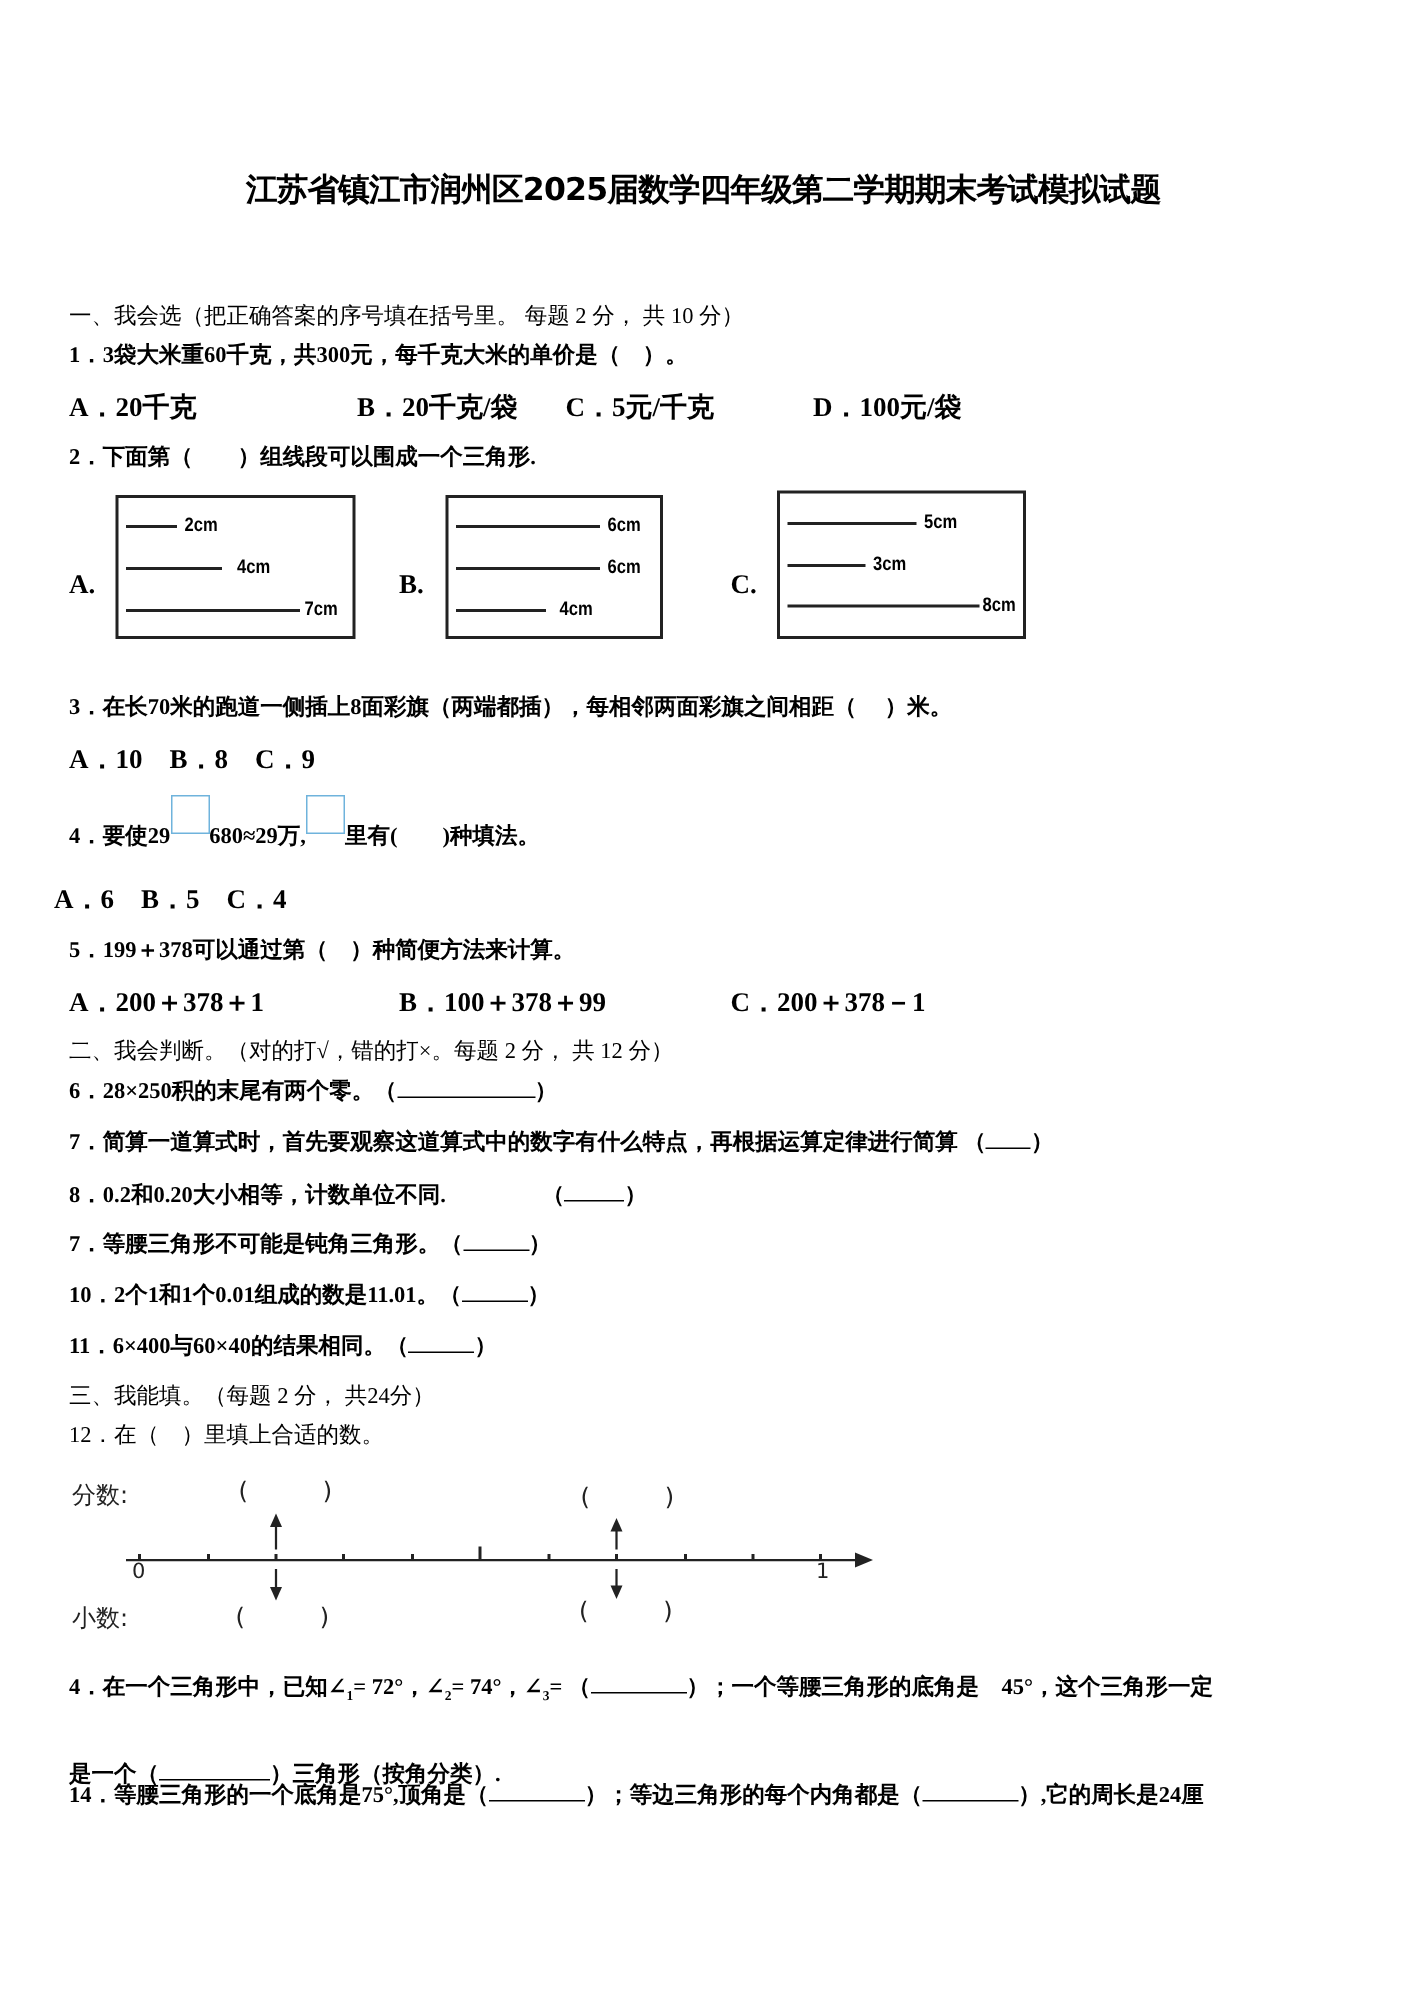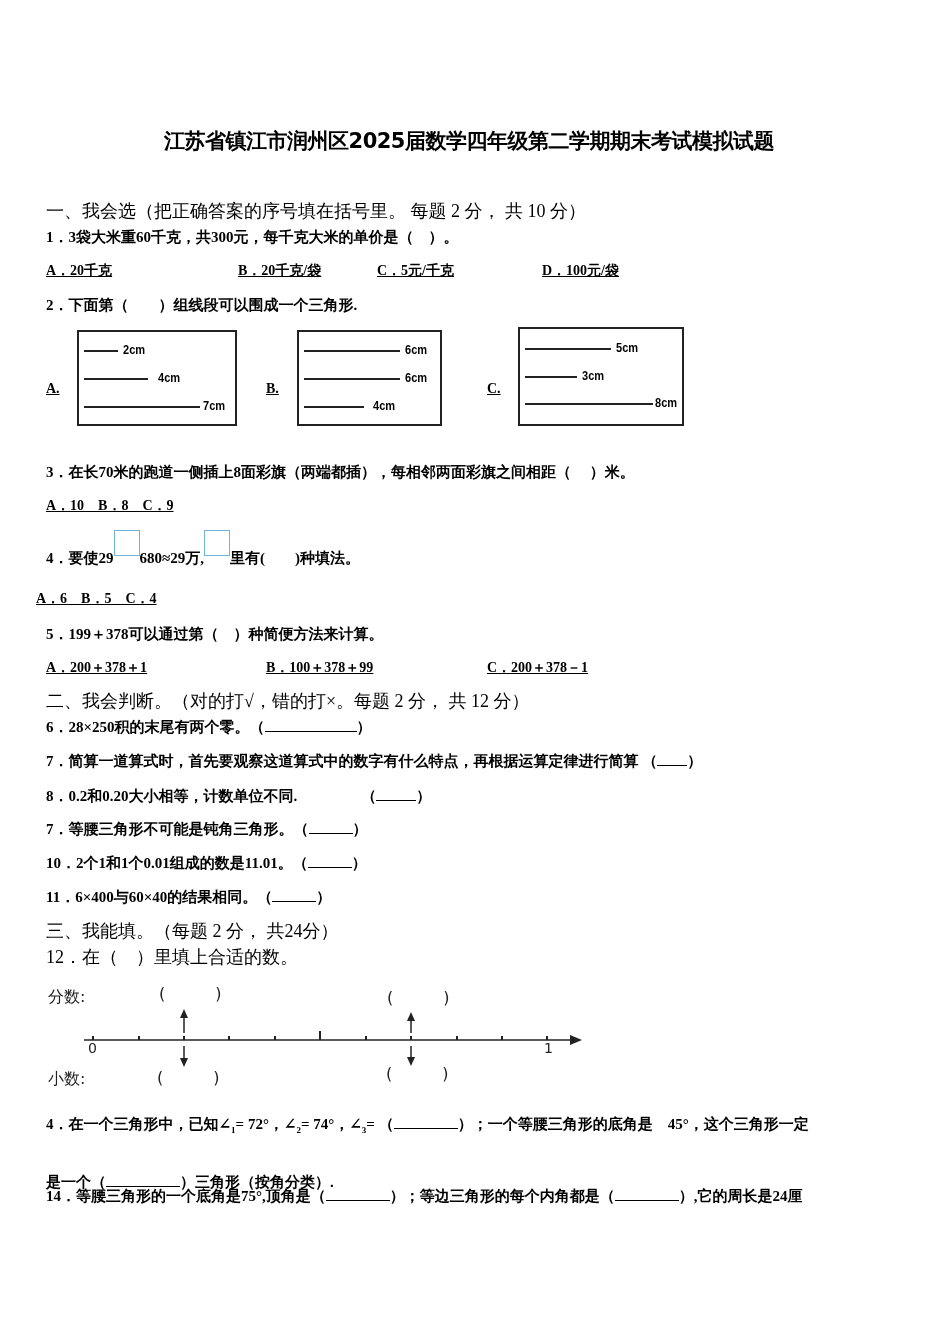--- a/index.html
+++ b/index.html
@@ -1,25 +1,25 @@
 <!DOCTYPE html>
 <html><head>
 <meta charset="utf-8">
 <style>
   html, body { margin: 0; padding: 0; background: #ffffff; }
   body { width: 950px; height: 1344px; position: relative; overflow: hidden;
          font-family: "Liberation Serif", "DejaVu Serif", serif; color: #000; }
   .abs { position: absolute; white-space: nowrap; }
-  .title { left: 0; width: 938px; top: 127px; text-align: center;
+  .title { left: 0; width: 938px; top: 112px; text-align: center;
            font-family: "DejaVu Sans", "Liberation Sans", sans-serif;
            font-weight: bold; font-size: 21px; letter-spacing: -0.5px; }
   .line { font-size: 15px; line-height: 20px; }
   .bold { font-weight: bold; }
-  .sect { font-size: 18px; }
-  .opt { font-weight: bold; font-size: 14px; text-decoration: underline; }
+  .sect { font-size: 15px; }
+  .opt { font-weight: bold; font-size: 18px; }
   .seg-box { position: absolute; border: 2px solid #222; background: #fff; }
   .seg { position: absolute; height: 2px; background: #222; }
   .seg-label { position: absolute; font-family: "Liberation Sans", sans-serif;
                font-weight: bold; font-size: 13px; transform: scaleX(0.85);
                transform-origin: left center; }
   .blue-box { display: inline-block; width: 26px; height: 26px;
               border: 1.5px solid #6fb3dc; vertical-align: bottom;
               position: relative; top: -12px; box-sizing: border-box; }
   .blank { display: inline-block; border-bottom: 1px solid #000;
            height: 14px; vertical-align: baseline; }

